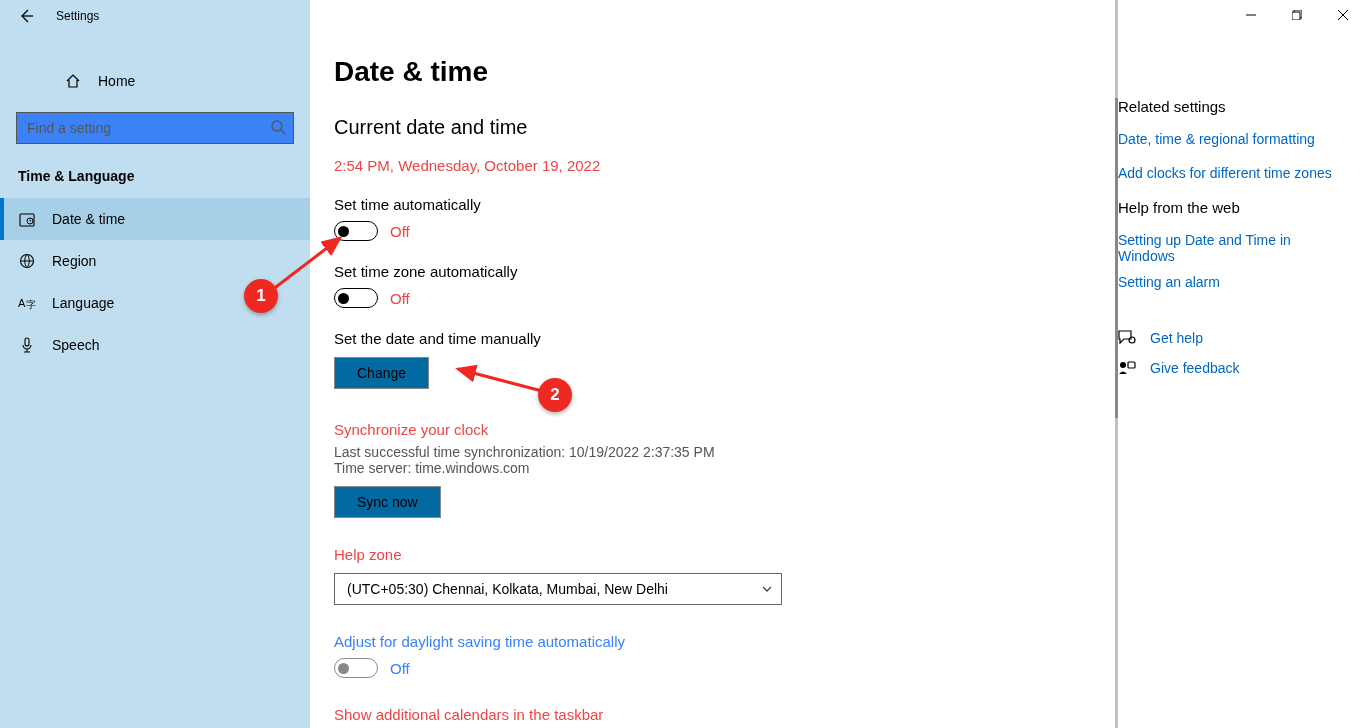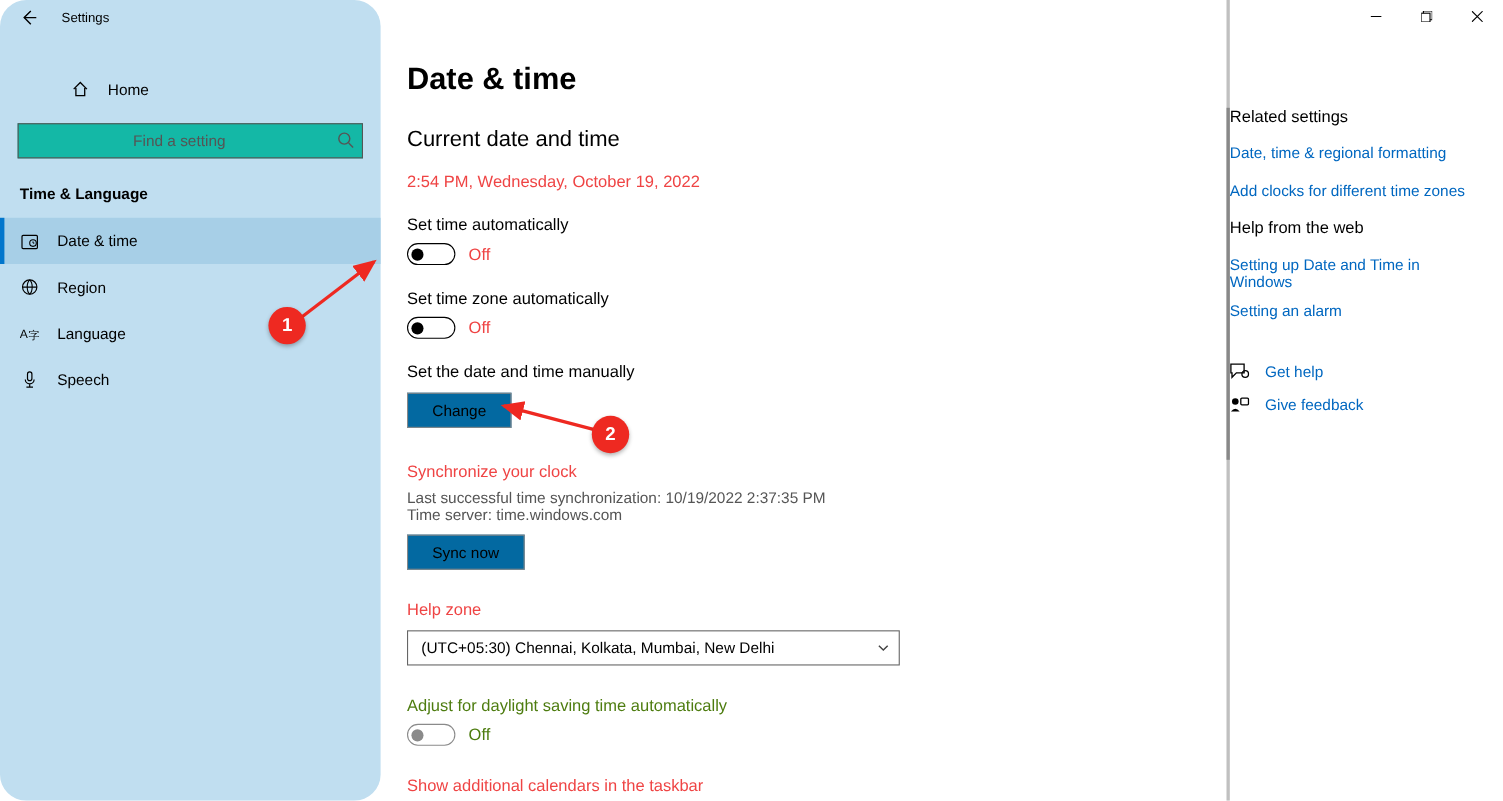--- a/index.html
+++ b/index.html
@@ -1,40 +1,40 @@
 <!DOCTYPE html>
 <html><head>
 <meta charset="utf-8">
 <style>
   * { margin: 0; padding: 0; box-sizing: border-box; font-family: "Segoe UI", Arial, sans-serif; }
   body { width: 1366px; height: 728px; display: flex; background: #fff; overflow: hidden; position: relative; }
 
   
-  .sidebar { width: 346px; height: 100%; background: #c0def0; display: flex; flex-direction: column; border-radius: 24px; }
+  .sidebar { width: 310px; height: 100%; background: #c0def0; display: flex; flex-direction: column; }
   .title-row { height: 32px; display: flex; align-items: center; padding-left: 18px; gap: 22px; }
   .back-btn { width: 16px; height: 16px; display: flex; align-items: center; justify-content: center; }
   .app-title { font-size: 12px; color: #000; }
   .home-row { display: flex; align-items: center; padding: 10px 18px; margin-top: 30px; gap: 16px; font-size: 14px; margin-left: 46px; }
   .search-wrap { margin: 12px 16px 0 16px; position: relative; }
-  .search-input { width: 100%; height: 32px; border: 1px solid #555; background: #14b8a6; padding: 0 30px 0 10px; font-size: 14px; outline: none; text-align: center; }
+  .search-input { width: 100%; height: 32px; border: 1px solid #555; background: #3b82f6; padding: 0 30px 0 10px; font-size: 14px; outline: none; }
   .search-input::placeholder { color: #555; }
   .search-icon { position: absolute; right: 8px; top: 7px; color: #555; }
   .group-hdr { font-weight: 600; font-size: 14px; padding: 24px 18px 14px 18px; }
   .nav-item { display: flex; align-items: center; height: 42px; padding-left: 18px; gap: 16px; font-size: 14px; position: relative; cursor: default; }
   .nav-item.active { background: #a7cfe7; }
   .nav-item.active::before { content: ""; position: absolute; left: 0; top: 0; bottom: 0; width: 4px; background: #0276cc; }
   .nav-icon { width: 18px; height: 18px; display: flex; align-items: center; justify-content: center; }
 
   
   .main { flex: 1; padding: 56px 24px 0 24px; overflow-y: auto; }
   .page-h1 { font-size: 28px; font-weight: 600; margin-bottom: 28px; }
   .sec-h2 { font-size: 20px; font-weight: 400; margin-bottom: 18px; }
   .plain { font-size: 15px; color: #ef4444; }
   .sub { font-size: 14px; color: #555; }
-  .disabled-txt { font-size: 15px; color: #4d7c0f; }
+  .disabled-txt { font-size: 15px; color: #3b82f6; }
   .setting-label { font-size: 15px; margin-top: 22px; }
   .toggle-row { display: flex; align-items: center; gap: 12px; margin-top: 8px; }
   .toggle { width: 44px; height: 20px; border: 1px solid #000; border-radius: 10px; position: relative; background: #fff; }
   .toggle .knob { width: 11px; height: 11px; border-radius: 50%; background: #000; position: absolute; left: 3px; top: 3.5px; }
   .toggle.disabled { border-color: #8a8a8a; }
   .toggle.disabled .knob { background: #8a8a8a; }
   .btn { height: 32px; border: 1px solid #888; background: #0369a1; font-size: 14px; padding: 0 22px; margin-top: 10px; cursor: default; }
   .dropdown { width: 448px; height: 32px; border: 1px solid #666; display: flex; align-items: center; justify-content: space-between; padding: 0 8px 0 12px; margin-top: 10px; font-size: 14px; }
   .sec-gap { margin-top: 28px; }
   .sec-sync { margin-top: 32px; }

